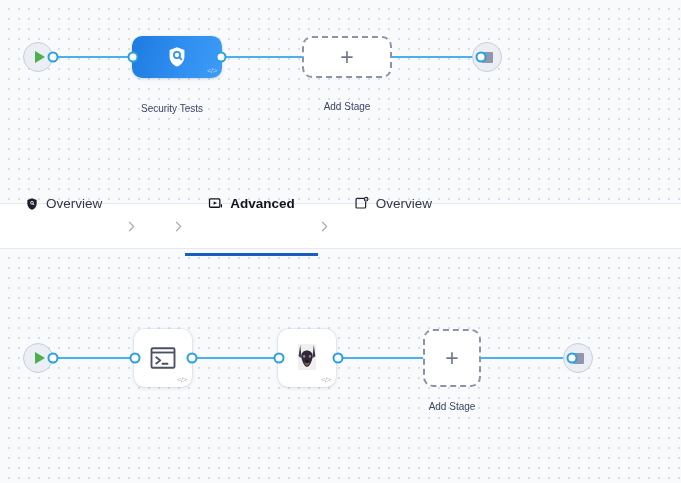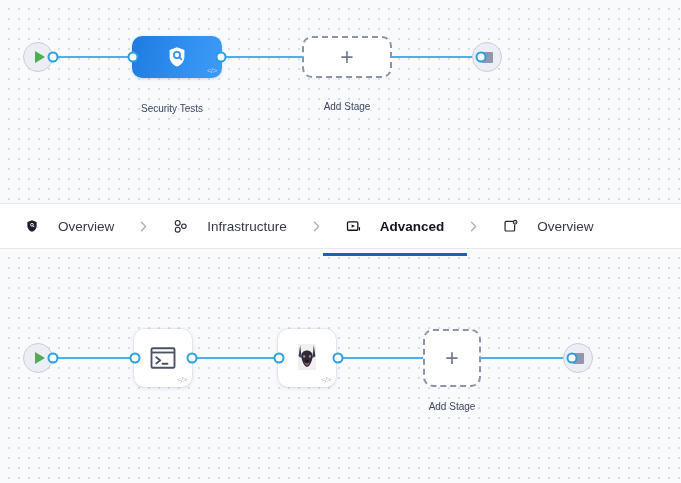--- a/index.html
+++ b/index.html
@@ -167,22 +167,21 @@
     background: #ffffff;
     border-top: 1px solid #e6e9ef;
     border-bottom: 1px solid #e6e9ef;
     display: flex;
     align-items: center;
     box-sizing: border-box;
     z-index: 20;
   }
   .tab {
     display: flex;
-    align-items: center;
-    gap: 19px;
+    gap: 7px;
     height: 60px;
     padding: 0 6px;
     position: relative;
     box-sizing: border-box;
   }
   .tab-label {
     font-size: 13.5px;
     color: #33384a;
     white-space: nowrap;
   }
@@ -269,30 +268,20 @@
     </span>
     <span class="tab-label">Overview</span>
   </div>
 
   <span class="chev">
     <svg viewBox="0 0 16 16" width="13" height="13" aria-hidden="true">
       <polyline points="5.5,2.8 10.6,8 5.5,13.2" fill="none" stroke="#a8afc2" stroke-width="1.6" stroke-linecap="round" stroke-linejoin="round"></polyline>
     </svg>
   </span>
 
-  <div class="tab">
-    <span class="tab-icon">
-      <svg viewBox="0 0 16 16" width="15" height="15" aria-hidden="true">
-        <circle cx="5" cy="4.2" r="2.6" fill="none" stroke="#22262f" stroke-width="1.15"></circle>
-        <circle cx="5" cy="11.4" r="2.6" fill="none" stroke="#22262f" stroke-width="1.15"></circle>
-        <circle cx="11.6" cy="7.8" r="2.4" fill="none" stroke="#22262f" stroke-width="1.15"></circle>
-      </svg>
-    </span>
-    <span class="tab-label">Infrastructure</span>
-  </div>
 
   <span class="chev">
     <svg viewBox="0 0 16 16" width="13" height="13" aria-hidden="true">
       <polyline points="5.5,2.8 10.6,8 5.5,13.2" fill="none" stroke="#a8afc2" stroke-width="1.6" stroke-linecap="round" stroke-linejoin="round"></polyline>
     </svg>
   </span>
 
   <div class="tab active">
     <span class="tab-icon">
       <svg viewBox="0 0 16 16" width="15" height="15" aria-hidden="true">

